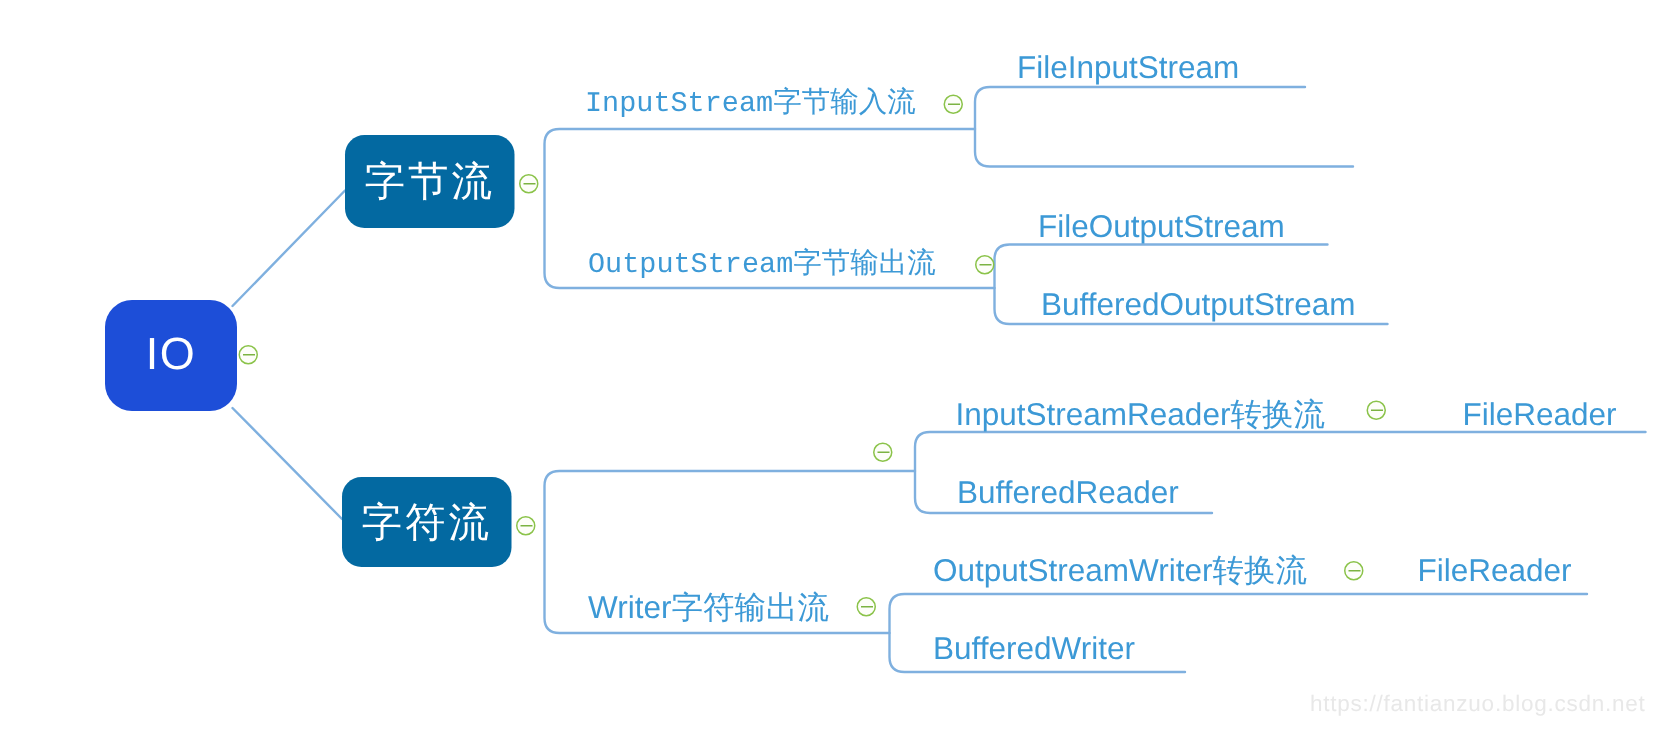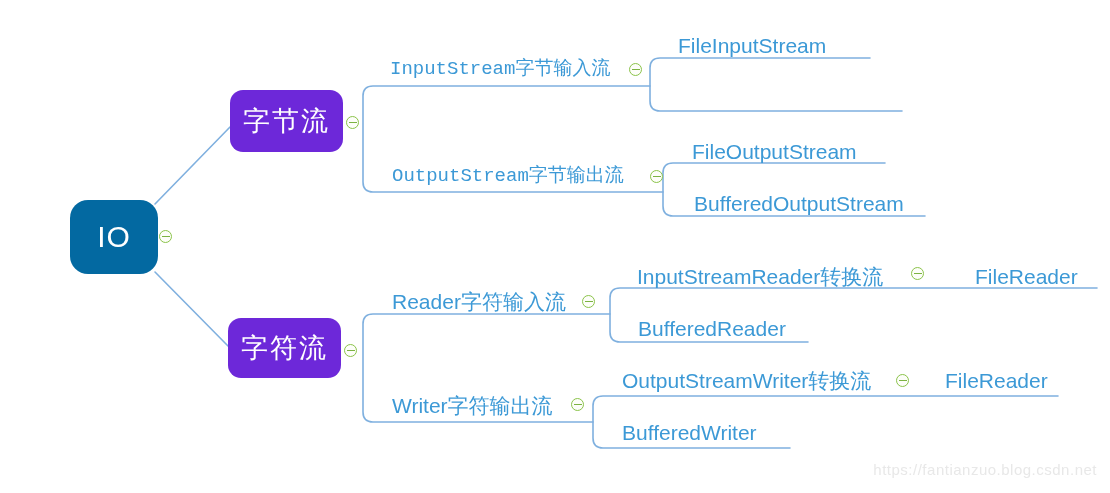--- a/index.html
+++ b/index.html
@@ -9,22 +9,22 @@
     overflow:hidden;
     background:#ffffff;
     font-family:"Liberation Sans",sans-serif;
   }
   #wires{position:absolute;left:0;top:0;width:1110px;height:493px;}
   #wires path{stroke:#7FB0DF;stroke-width:1.6;fill:none;stroke-linecap:round;}
   .node{
     position:absolute;display:flex;align-items:center;justify-content:center;
     color:#ffffff;white-space:nowrap;
   }
-  .node-root{background:#0369a1;border-radius:18px;font-size:30px;letter-spacing:1px;}
-  .node-branch{background:#6d28d9;border-radius:13px;font-size:27px;letter-spacing:2px;}
+  .node-root{background:#1d4ed8;border-radius:18px;font-size:30px;letter-spacing:1px;}
+  .node-branch{background:#0369a1;border-radius:13px;font-size:27px;letter-spacing:2px;}
   .lbl{
     position:absolute;white-space:nowrap;line-height:1.1;
     color:#3C99D6;font-size:21px;
   }
   .mono{font-family:Liberation Mono, monospace;font-size:19px;}
   .minus{
     position:absolute;width:13px;height:13px;box-sizing:border-box;
     border:1.5px solid #8BC34A;border-radius:50%;background:#FDFEF9;
   }
   .minus::after{
@@ -58,21 +58,20 @@
 
   <div class="node node-branch" style="left:228px;top:318px;width:113px;height:60px;">字符流</div>
 
   <div class="lbl mono" style="left:390px;top:59px;">InputStream字节输入流</div>
   <div class="lbl" style="left:678px;top:34px;">FileInputStream</div>
 
   <div class="lbl mono" style="left:392px;top:166px;">OutputStream字节输出流</div>
   <div class="lbl" style="left:692px;top:140px;">FileOutputStream</div>
   <div class="lbl" style="left:694px;top:192px;">BufferedOutputStream</div>
 
-  <div class="lbl" style="left:392px;top:290px;">Reader字符输入流</div>
   <div class="lbl" style="left:637px;top:265px;">InputStreamReader转换流</div>
   <div class="lbl" style="left:638px;top:317px;">BufferedReader</div>
   <div class="lbl" style="left:975px;top:265px;">FileReader</div>
 
   <div class="lbl" style="left:392px;top:394px;">Writer字符输出流</div>
   <div class="lbl" style="left:622px;top:369px;">OutputStreamWriter转换流</div>
   <div class="lbl" style="left:945px;top:369px;">FileReader</div>
   <div class="lbl" style="left:622px;top:421px;">BufferedWriter</div>
 
   <span class="minus" style="left:159px;top:230px;"></span>

